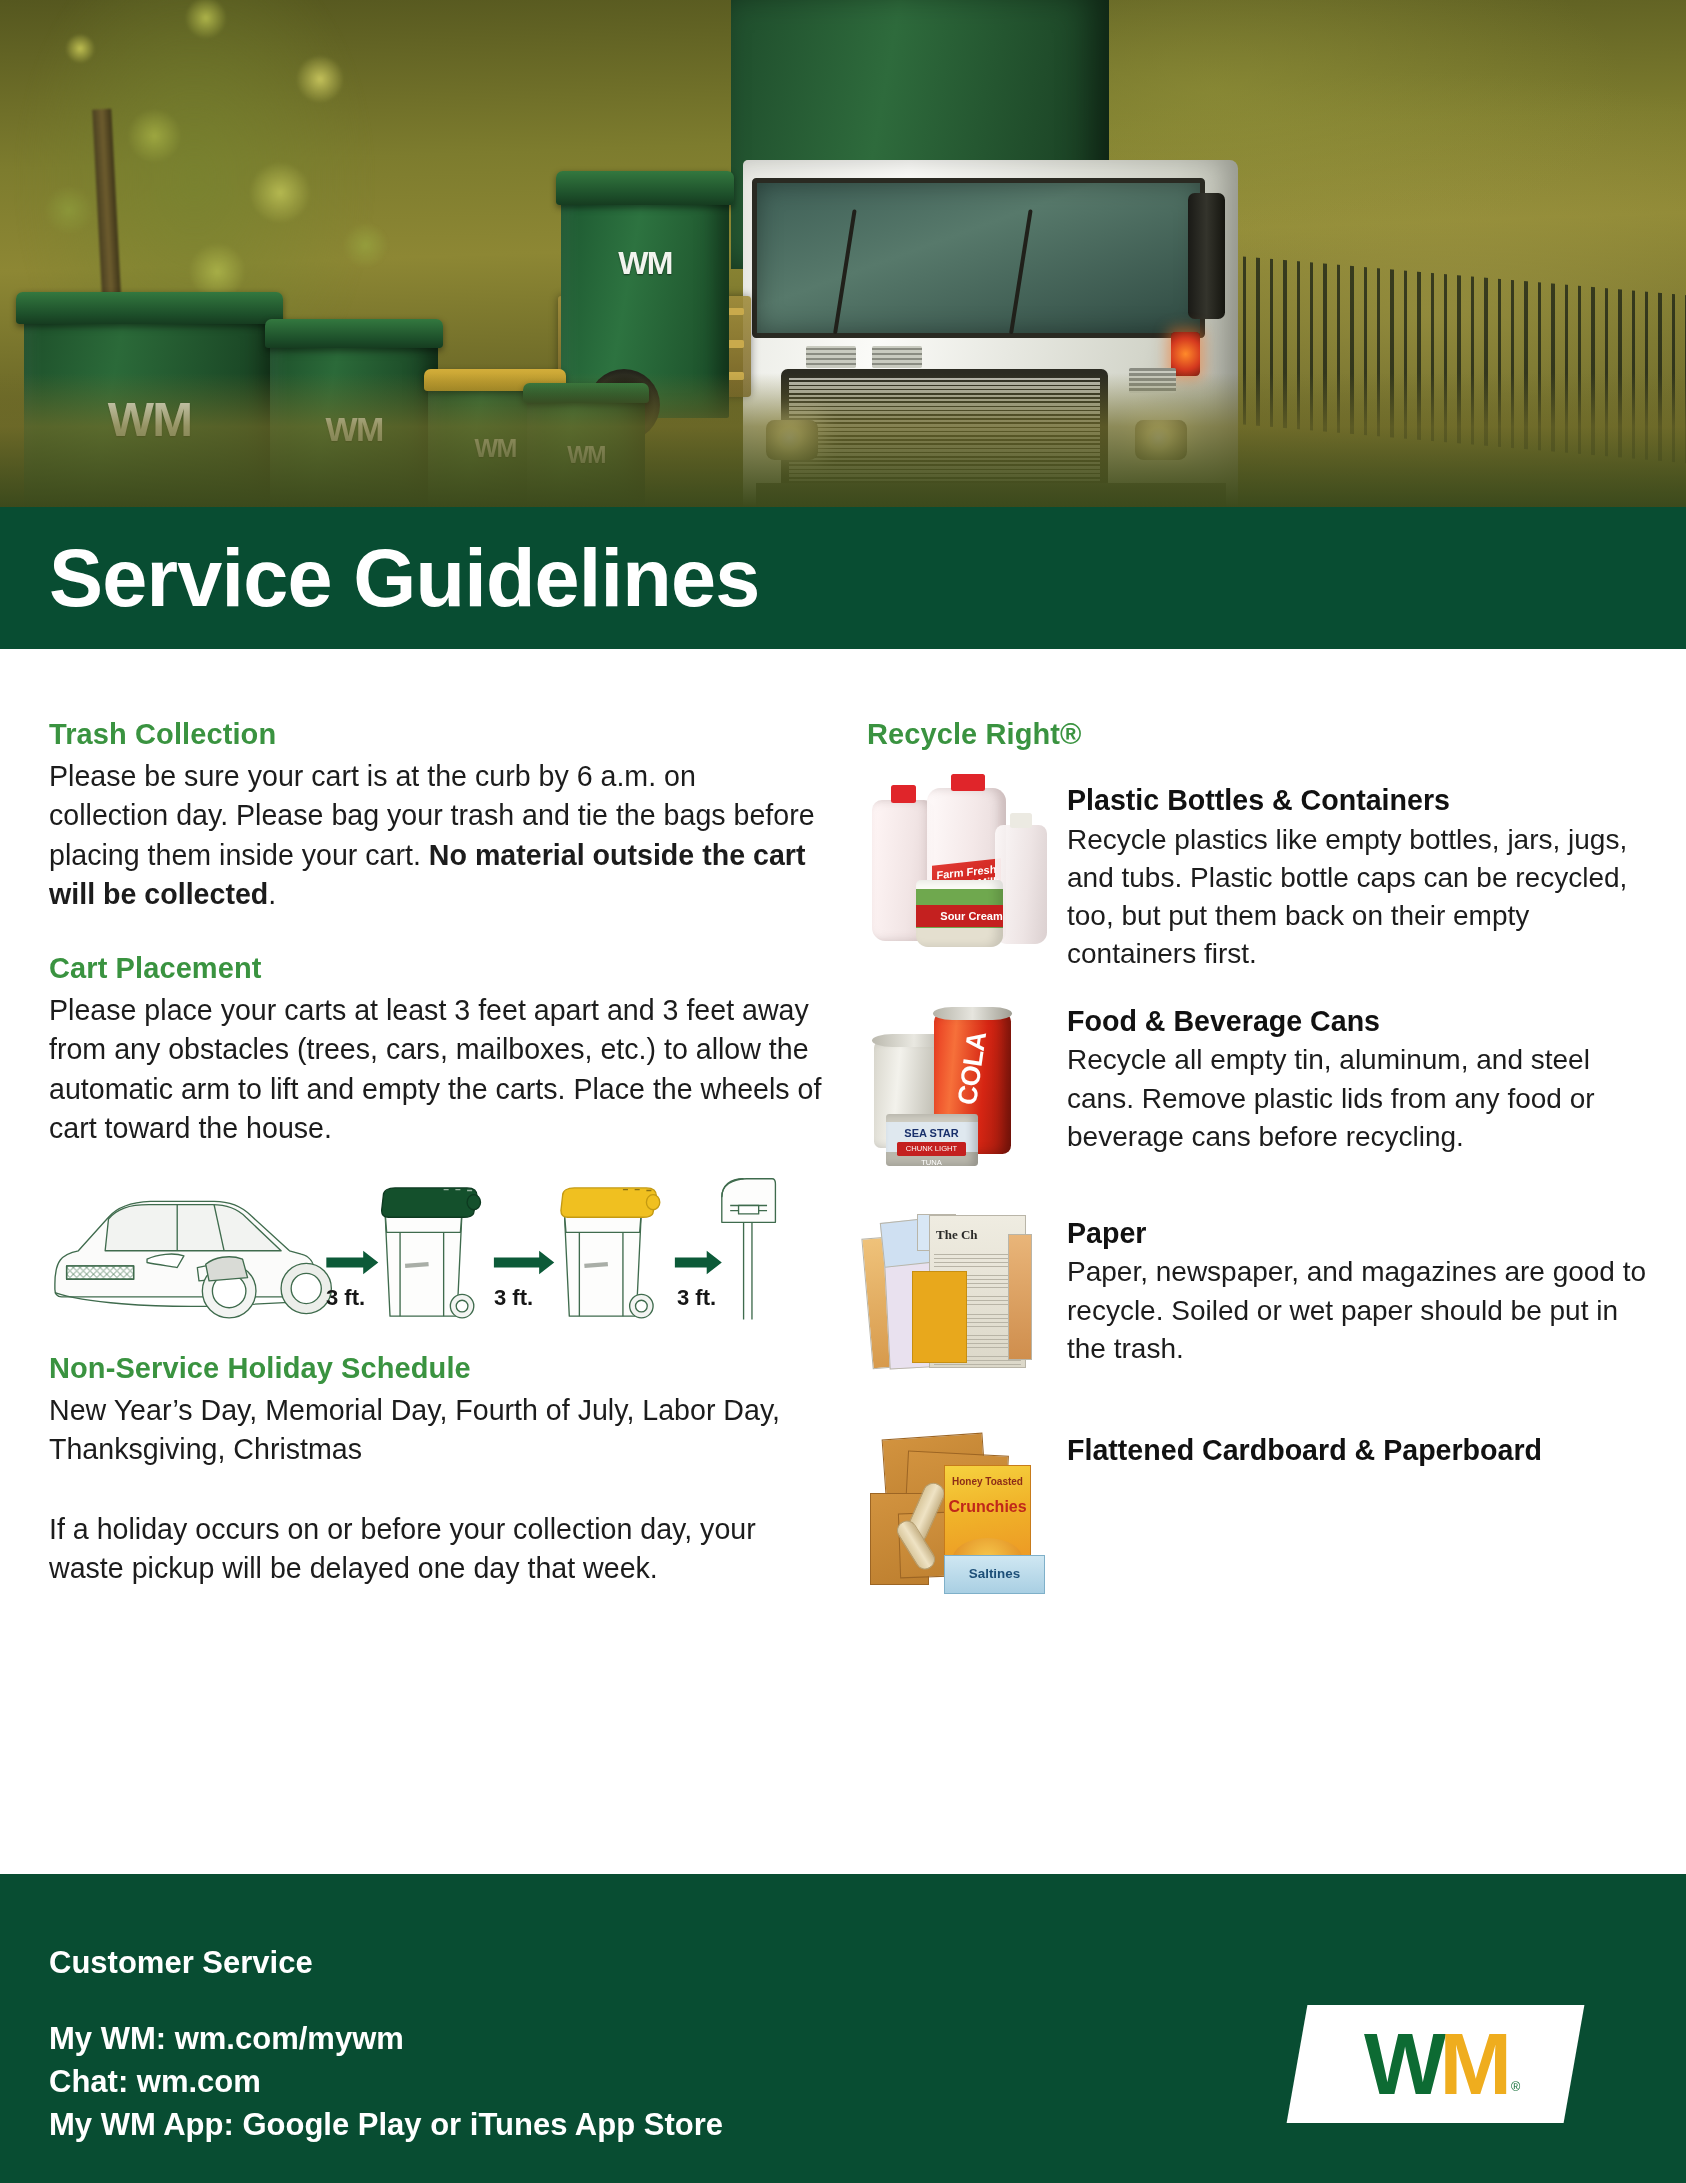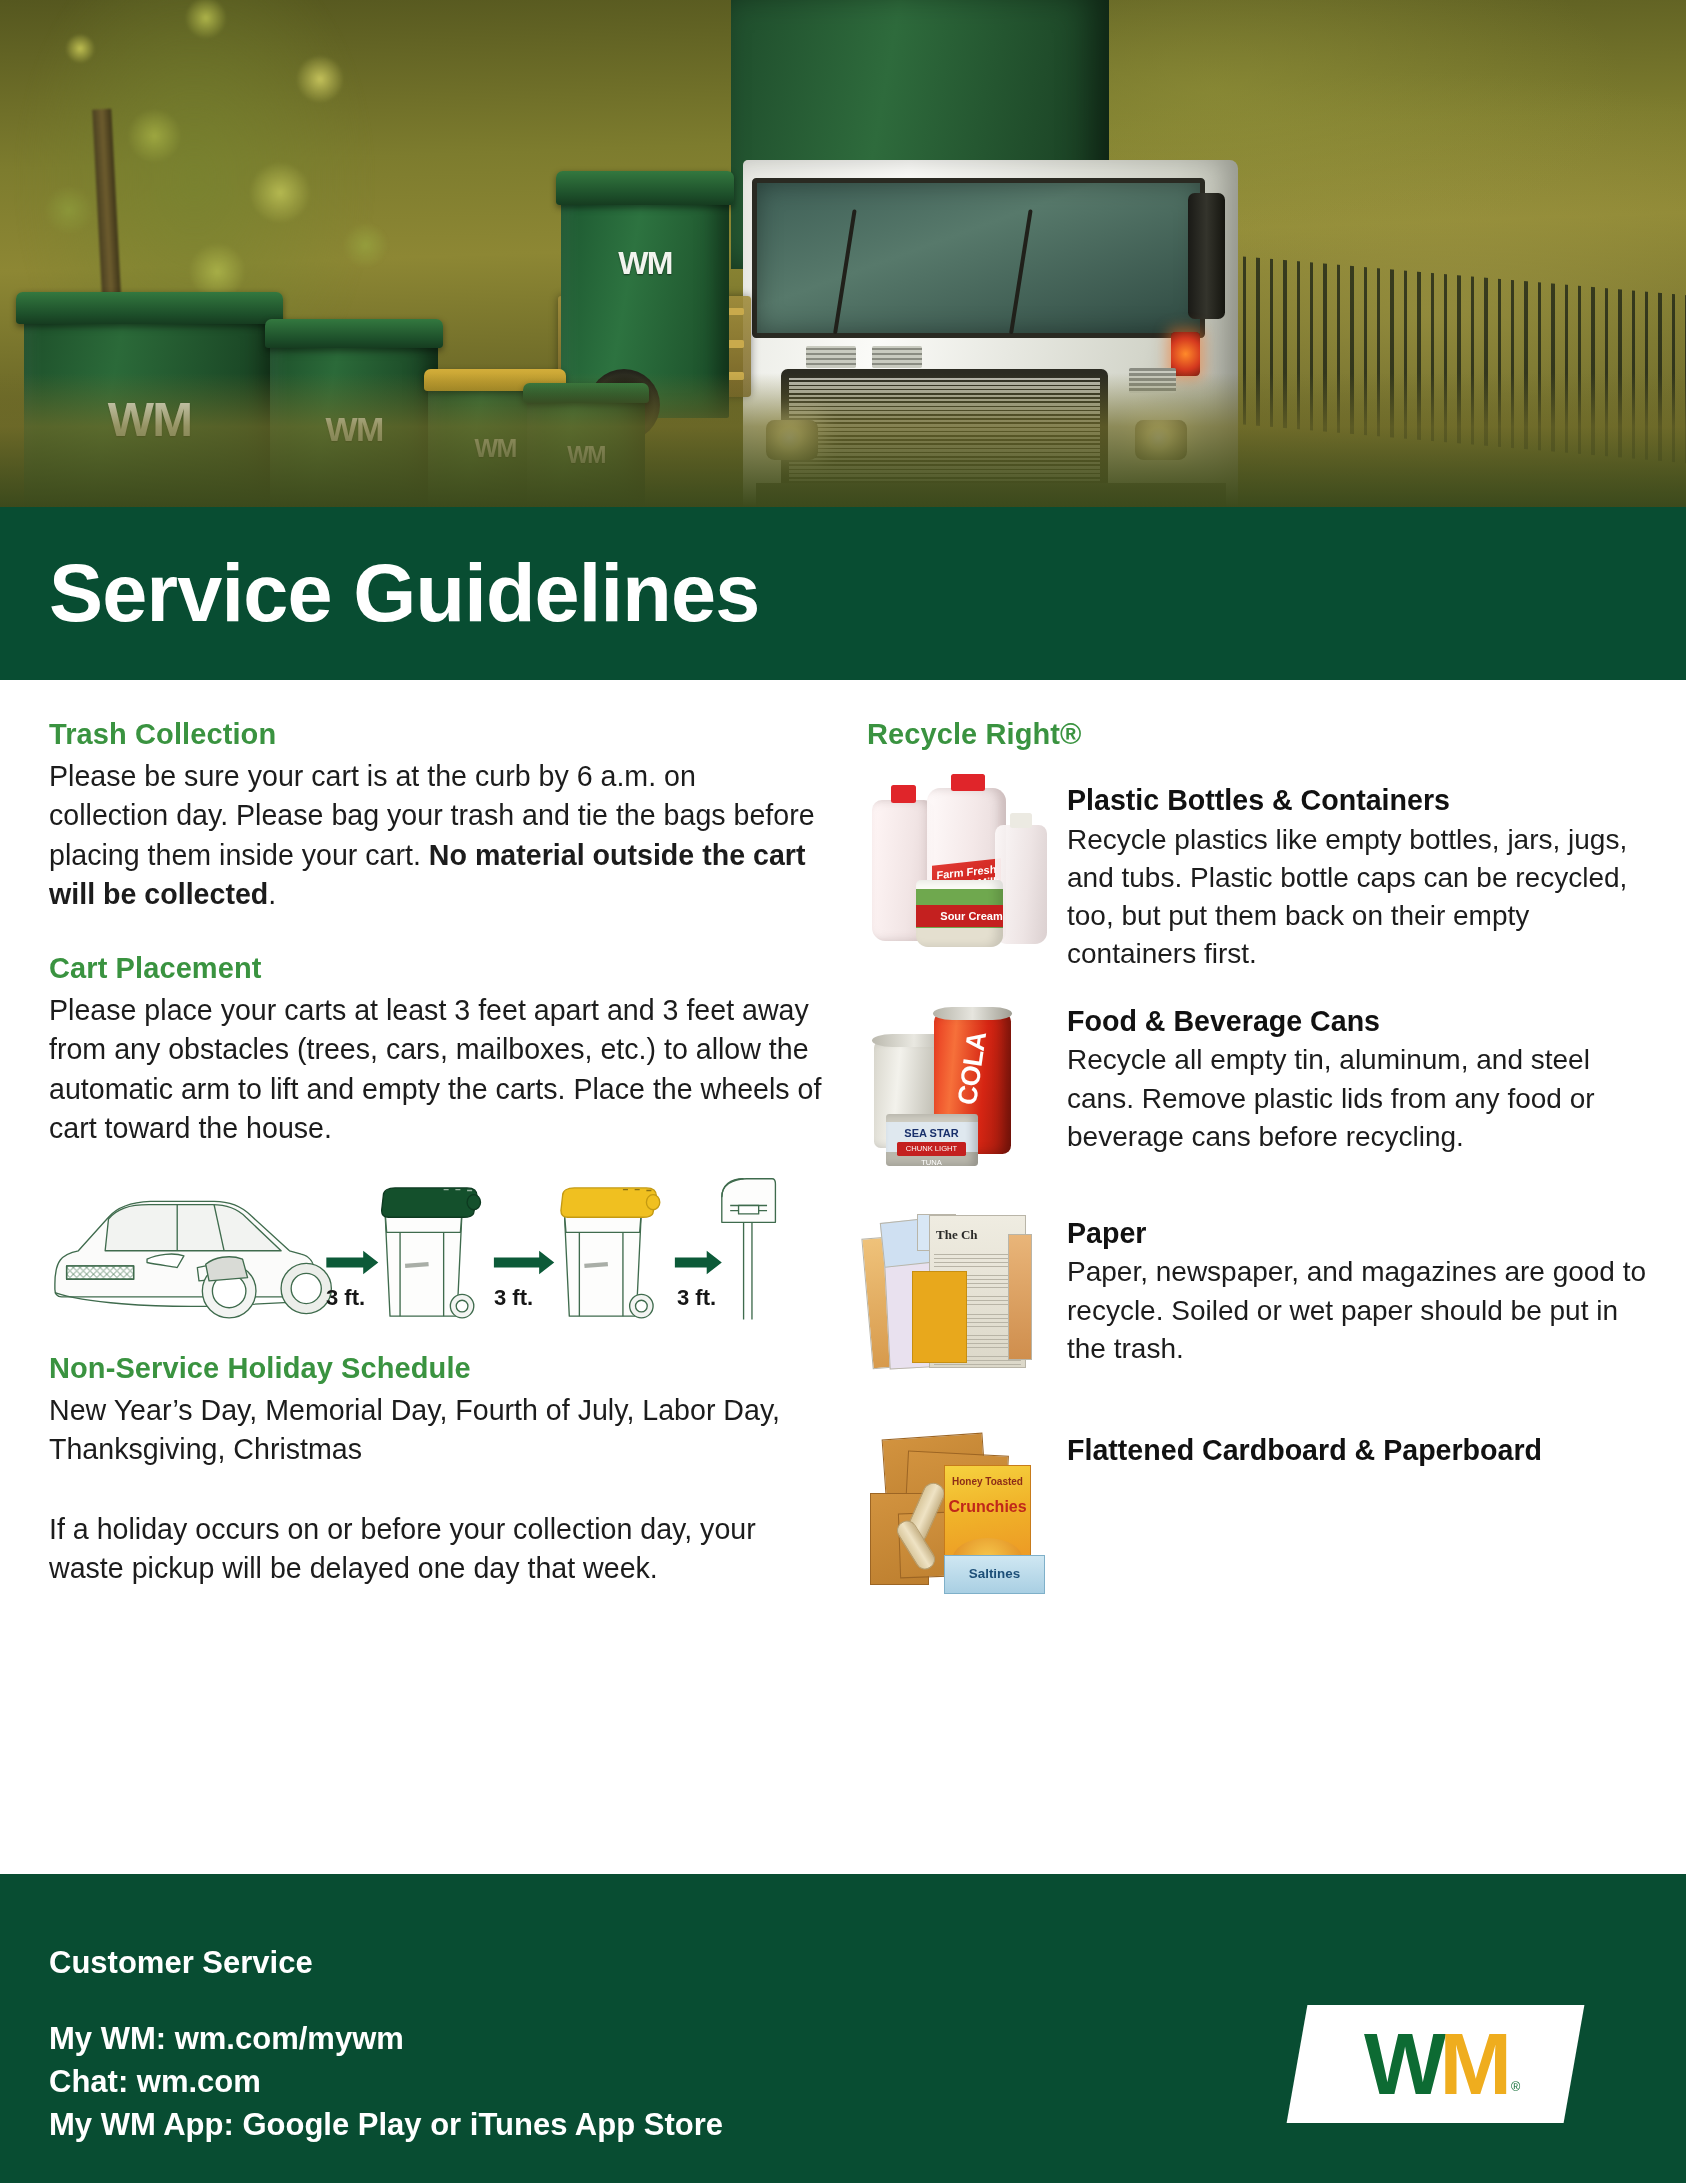--- a/index.html
+++ b/index.html
@@ -136,21 +136,21 @@
     box-shadow:0 0 13.4px 3.4px rgba(255,120,40,.55);
   }
   .vent{ position:absolute; background:repeating-linear-gradient(0deg,#c9cbc0 0 2.5px,#8a8c82 2.5px 5px); border-radius:1.7px;}
   .bumper{
     position:absolute; left:756px; top:483px; width:470px; height:34px;
     background:linear-gradient(180deg,#4a4a40,#23231c); 
   }
 
   
   .title-band{
-    position:absolute; left:0; top:507px; width:1687px; height:173px;
+    position:absolute; left:0; top:507px; width:1687px; height:142px;
     background:#084d32;
     display:flex; align-items:center;
   }
   .title-band h1{
     color:#ffffff; font-size:81px; font-weight:700; letter-spacing:-0.8px;
     margin-left:49px; line-height:1;
   }
 
   
   .content{ position:absolute; left:0; top:680px; width:1687px; height:1194px; }

